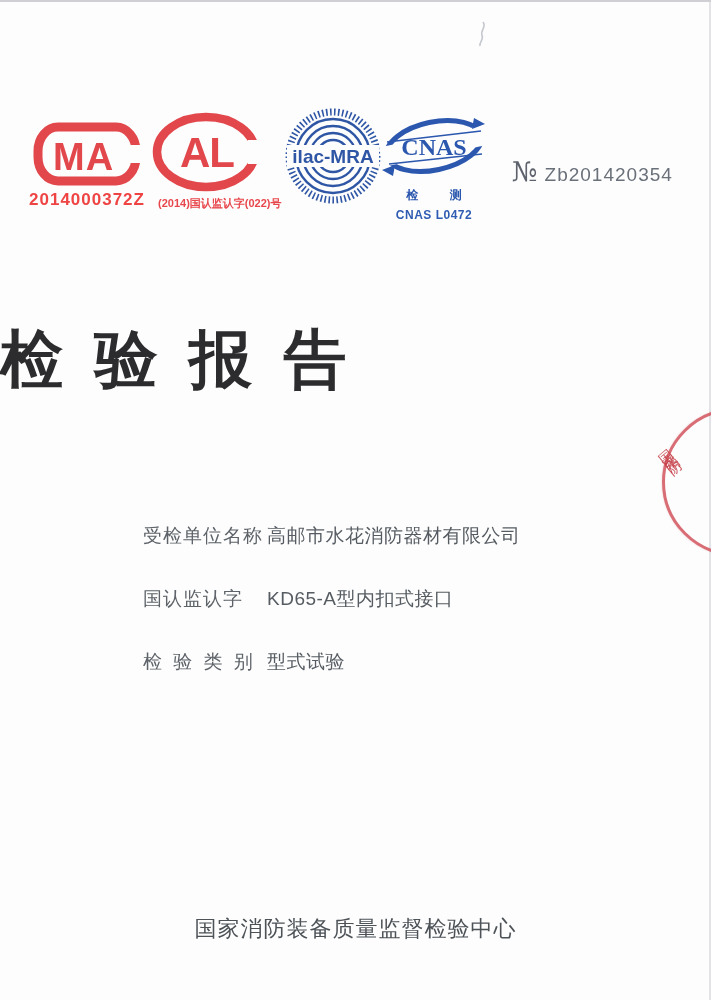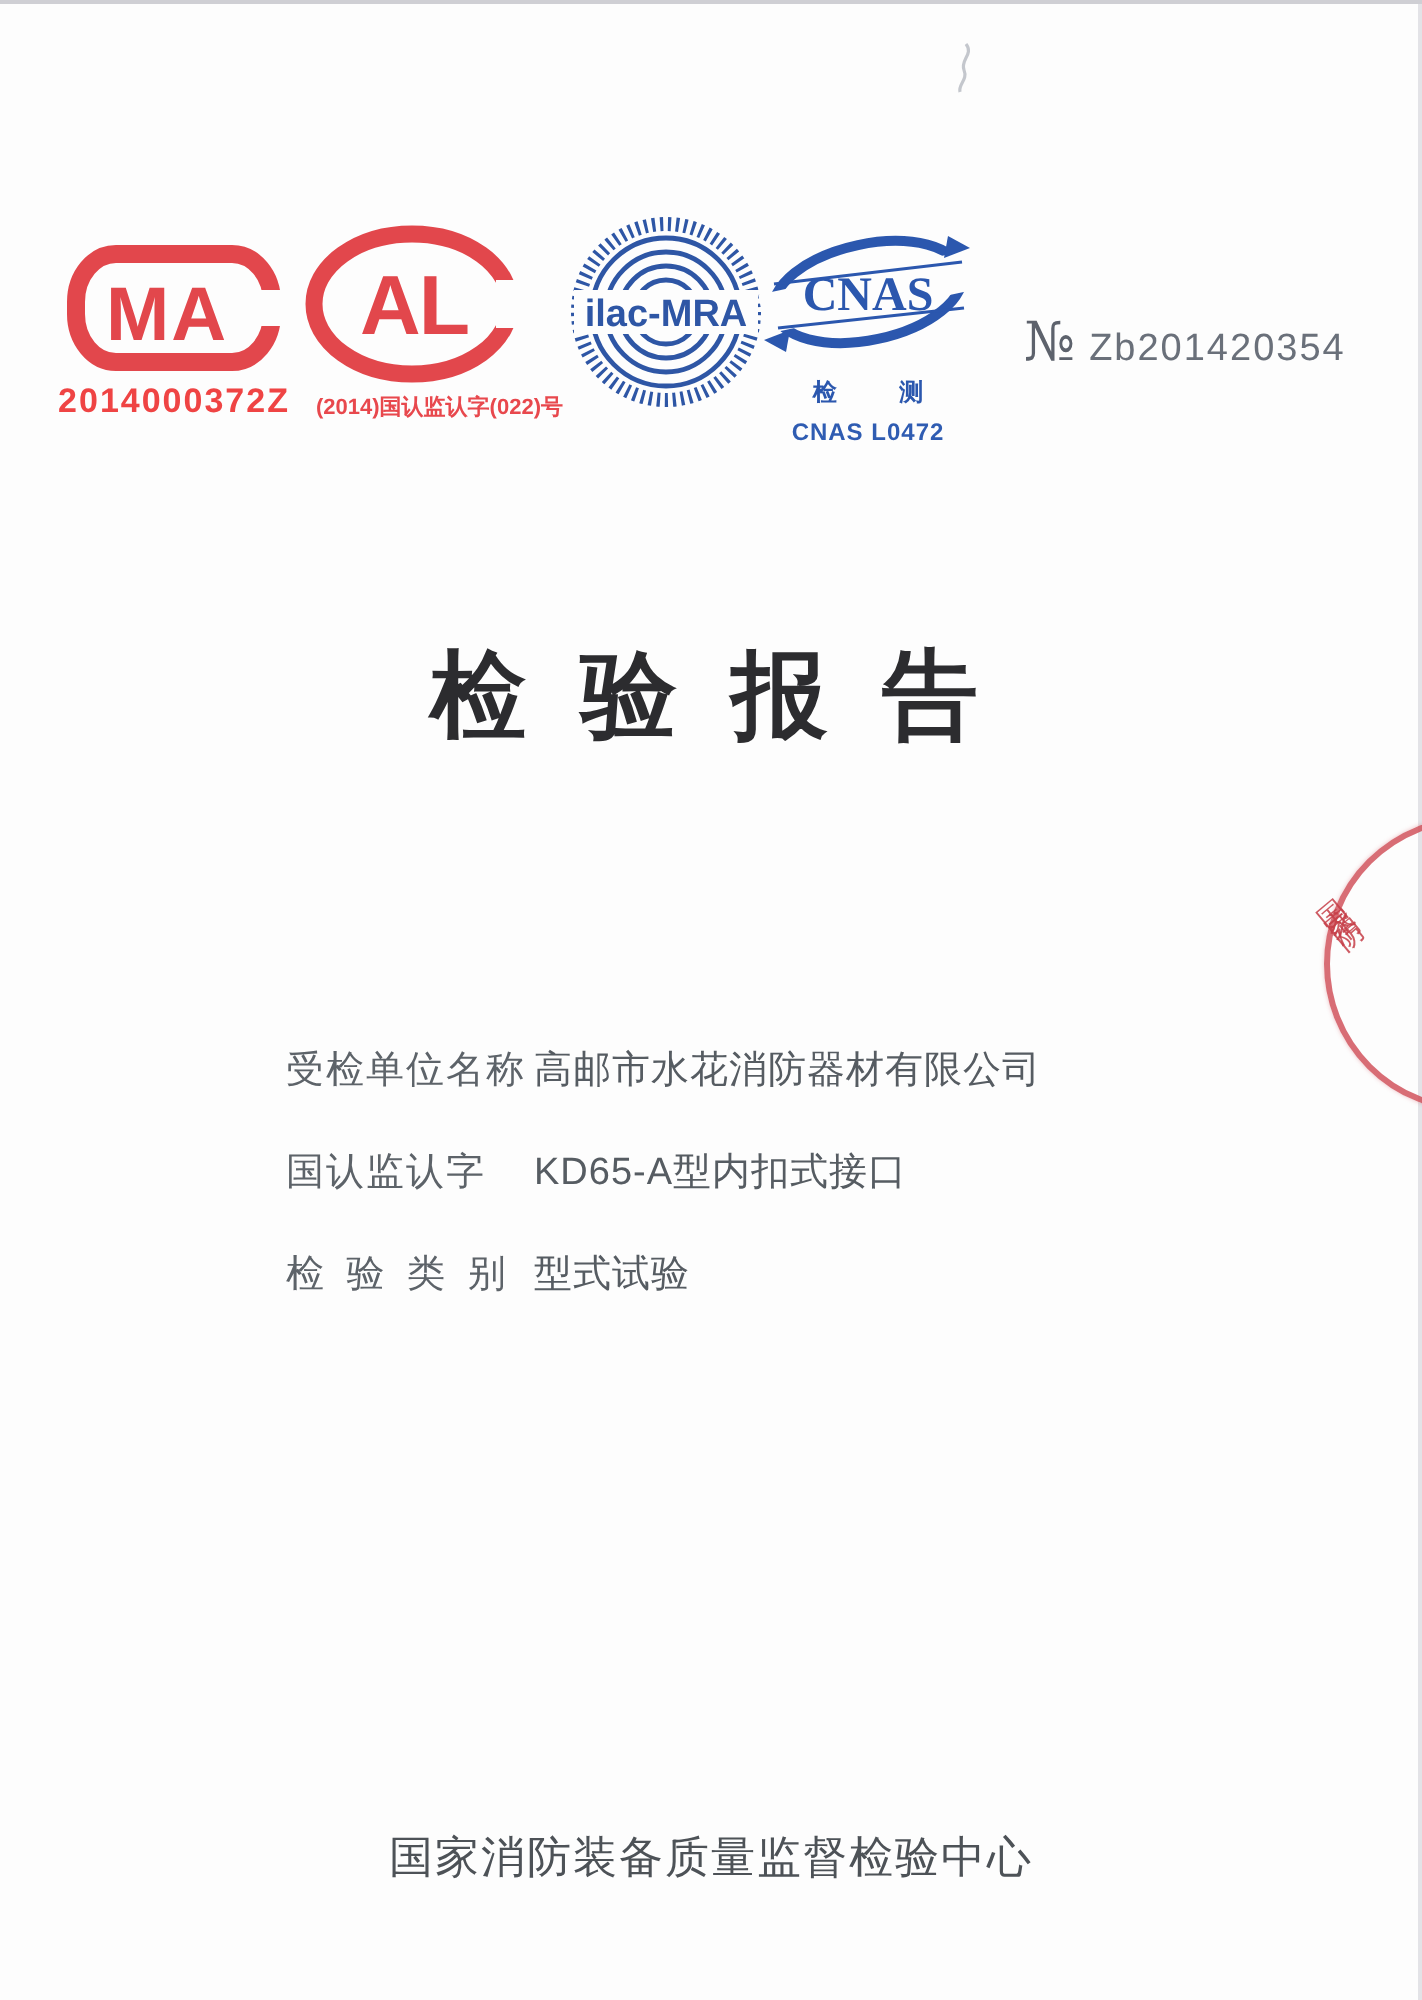--- a/index.html
+++ b/index.html
@@ -36,22 +36,21 @@
     position:absolute;left:512px;top:156px;
     display:flex;align-items:baseline;gap:7px;
     color:#686d77;
   }
   .no-symbol{font-family:"DejaVu Serif","Liberation Serif",serif;font-size:27px;line-height:27px;color:#5d626c;}
   .no-value{font-size:19px;letter-spacing:1px;color:#6a707a;}
 
   
   .title{
     position:absolute;left:0;right:0;top:282px;
-    text-align:center;
-    font-size:48px;line-height:66px;font-weight:700;
+    font-size:63px;line-height:66px;font-weight:700;
     color:#2c2c2f;
     letter-spacing:7px;
     white-space:nowrap;
   }
 
   
   .stamp{
     position:absolute;left:662px;top:406px;width:142px;height:142px;
     border:3px solid rgba(206,72,82,0.8);
     border-radius:50%;
@@ -62,21 +61,21 @@
     writing-mode:vertical-rl;
     transform:rotate(-40deg);
     font-size:14px;letter-spacing:4px;
     color:rgba(198,62,72,0.85);
     white-space:nowrap;
   }
 
   
   .fields{
     position:absolute;left:143px;top:524px;
-    display:flex;flex-direction:column;gap:31px;
+    display:flex;flex-direction:column;gap:43px;
   }
   .field-row{display:flex;align-items:baseline;font-size:19px;line-height:20px;}
   .field-label{
     width:124px;flex-shrink:0;
     color:#5d6369;letter-spacing:1px;white-space:nowrap;
   }
   .field-row:last-child .field-label{letter-spacing:3px;}
   .field-value{color:#565c62;letter-spacing:0.5px;white-space:nowrap;}
 
   

